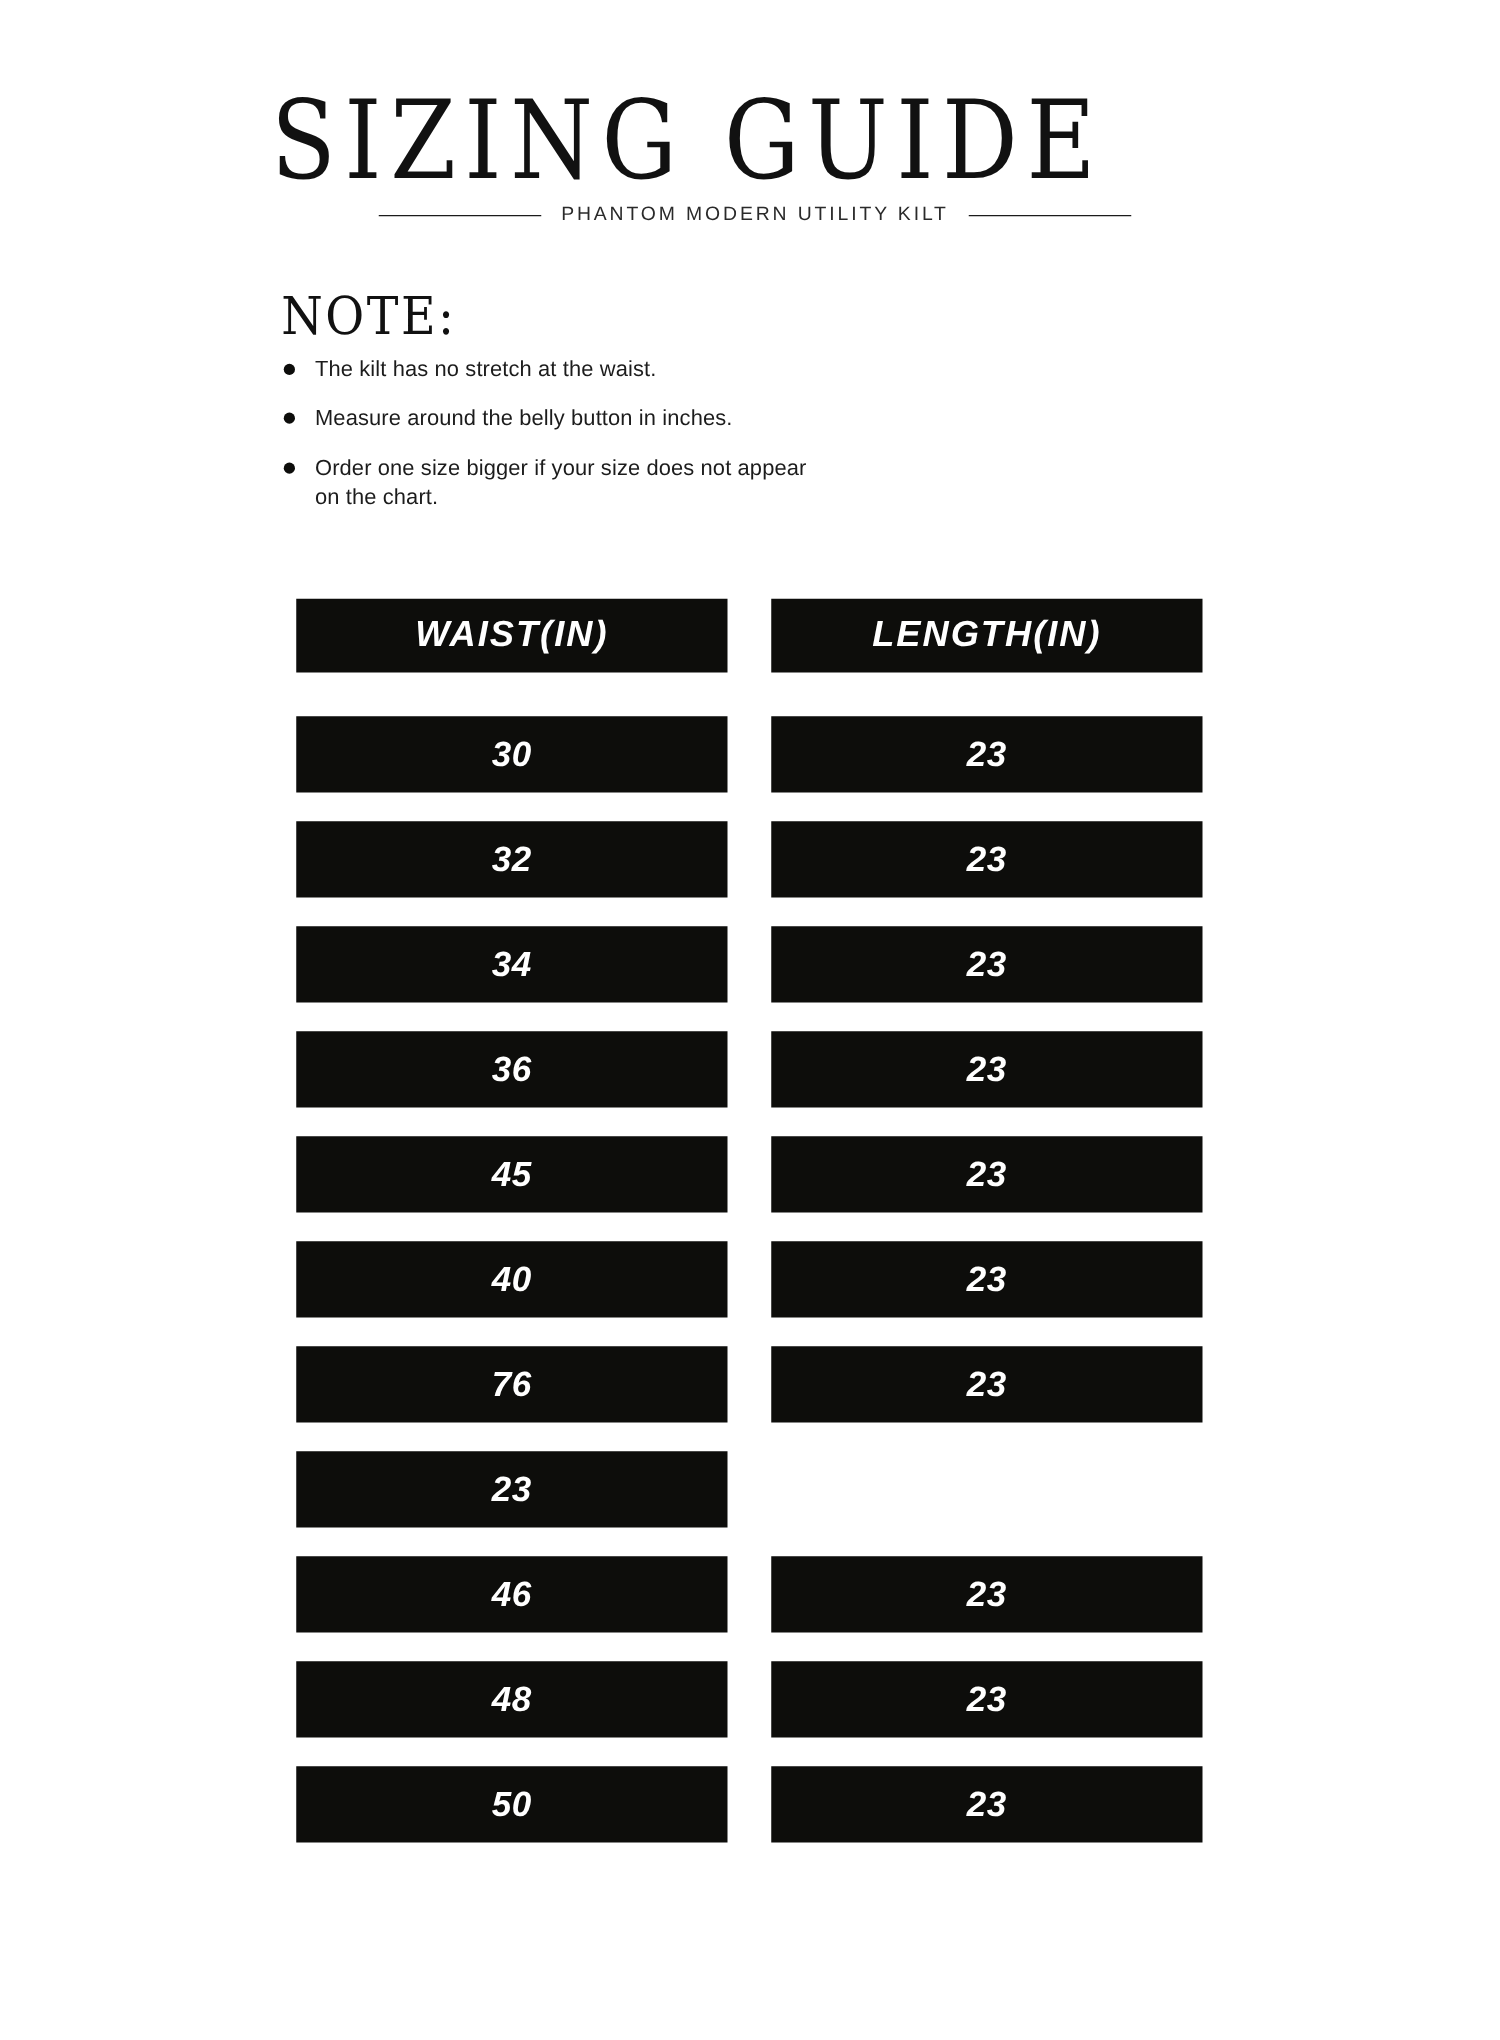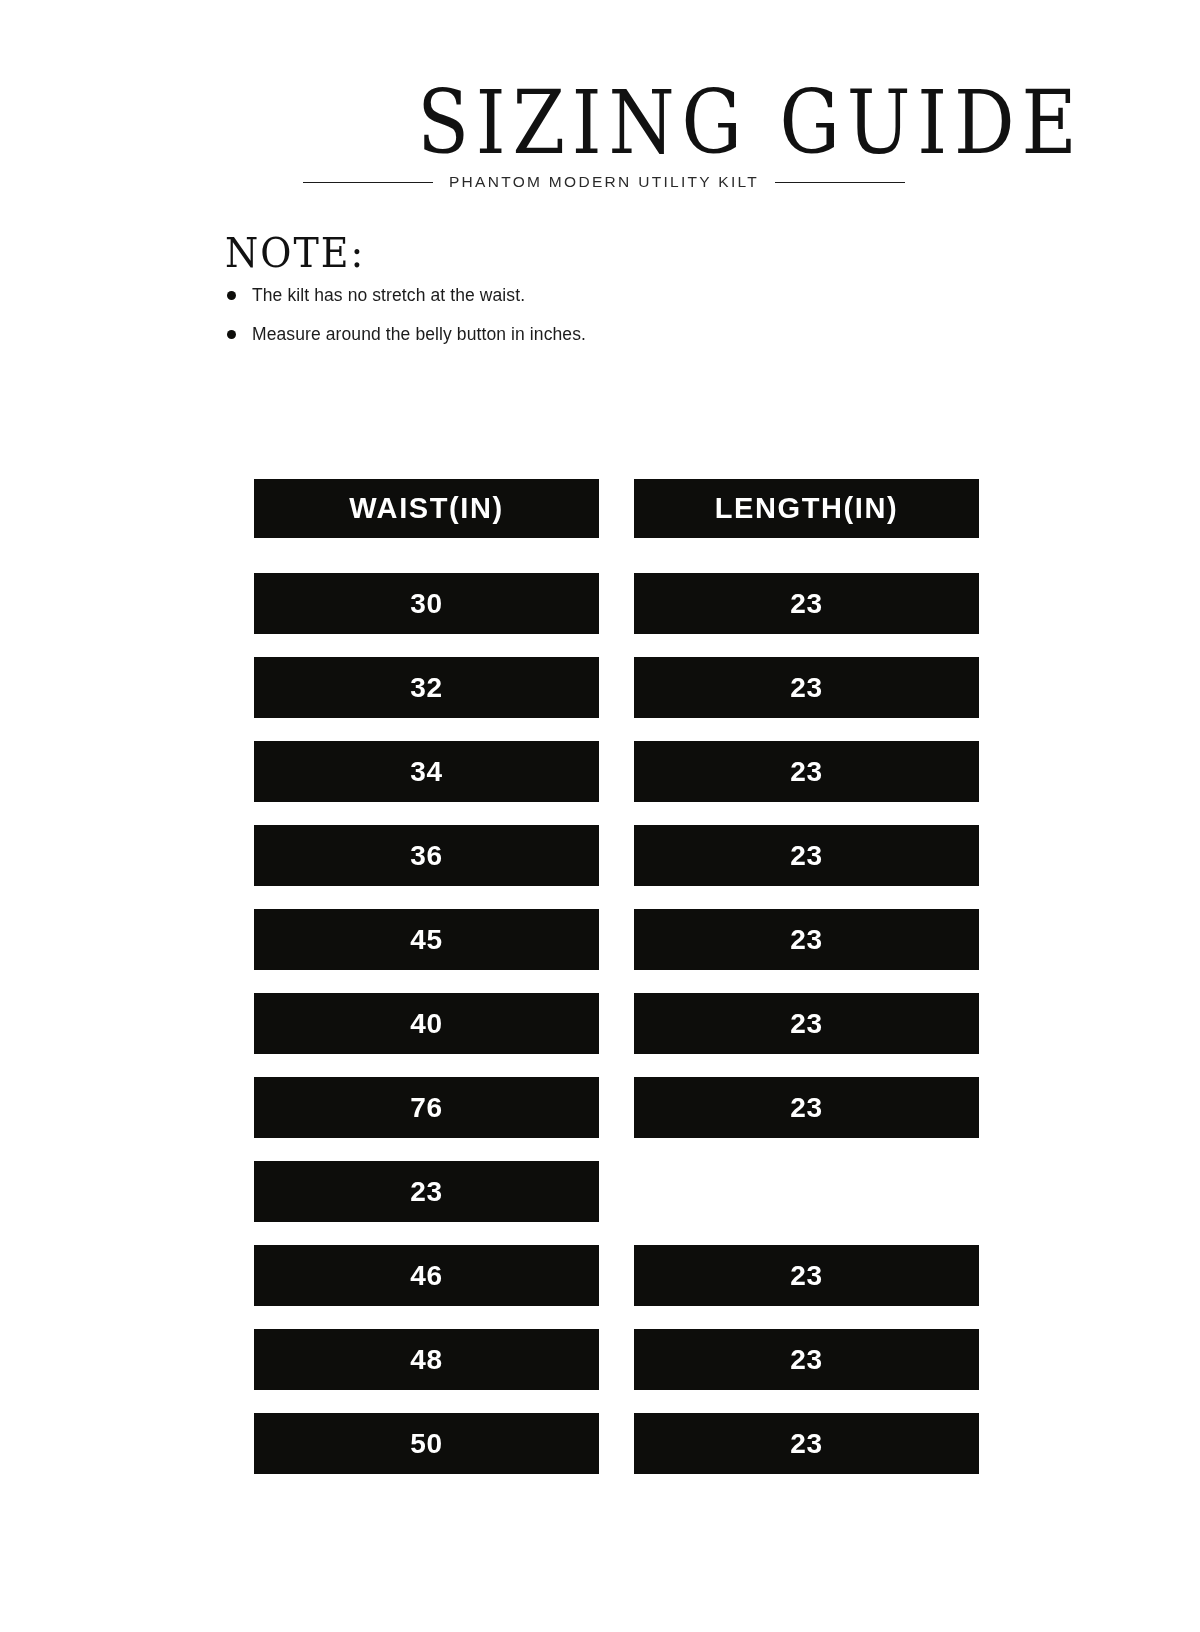--- a/index.html
+++ b/index.html
@@ -15,22 +15,21 @@
     color: #111111;
     overflow: hidden;
   }
 
   
   .header {
     position: absolute;
     left: 0;
     top: 0;
     width: 1100px;
-    text-align: right;
-    margin-top: 10px;
+    text-align: center;
   }
   .page-title {
     margin: 0;
     padding-top: 62px;
     font-family: "DejaVu Serif", "Liberation Serif", serif;
     font-weight: 400;
     font-size: 78px;
     line-height: 1.02;
     letter-spacing: 7px;
     color: #111111;
@@ -104,23 +103,24 @@
     width: 9px;
     height: 9px;
     border-radius: 50%;
     background: #0d0d0b;
     display: block;
   }
 
   
   .size-table {
     position: absolute;
-    left: 254px;
+    left: 237px;
     top: 479px;
     width: 725px;
+    font-style: italic;
   }
   .table-head {
     display: flex;
     gap: 35px;
     margin-bottom: 35px;
   }
   .head-cell {
     width: 345px;
     height: 59px;
     background: #0d0d0b;
@@ -166,20 +166,24 @@
   <h2 class="note-heading">NOTE:</h2>
   <ul class="note-list">
     <li class="note-item">
       <span class="note-bullet"></span>
       <span>The kilt has no stretch at the waist.</span>
     </li>
     <li class="note-item">
       <span class="note-bullet"></span>
       <span>Measure around the belly button in inches.</span>
     </li>
+    <li class="note-item">
+      <span class="note-bullet"></span>
+      <span>Order one size bigger if your size does not appear on the chart.</span>
+    </li>
   </ul>
 </div>
 
 <div class="size-table">
   <div class="table-head">
     <div class="head-cell">WAIST(IN)</div>
     <div class="head-cell">LENGTH(IN)</div>
   </div>
 
   <div class="table-row">

